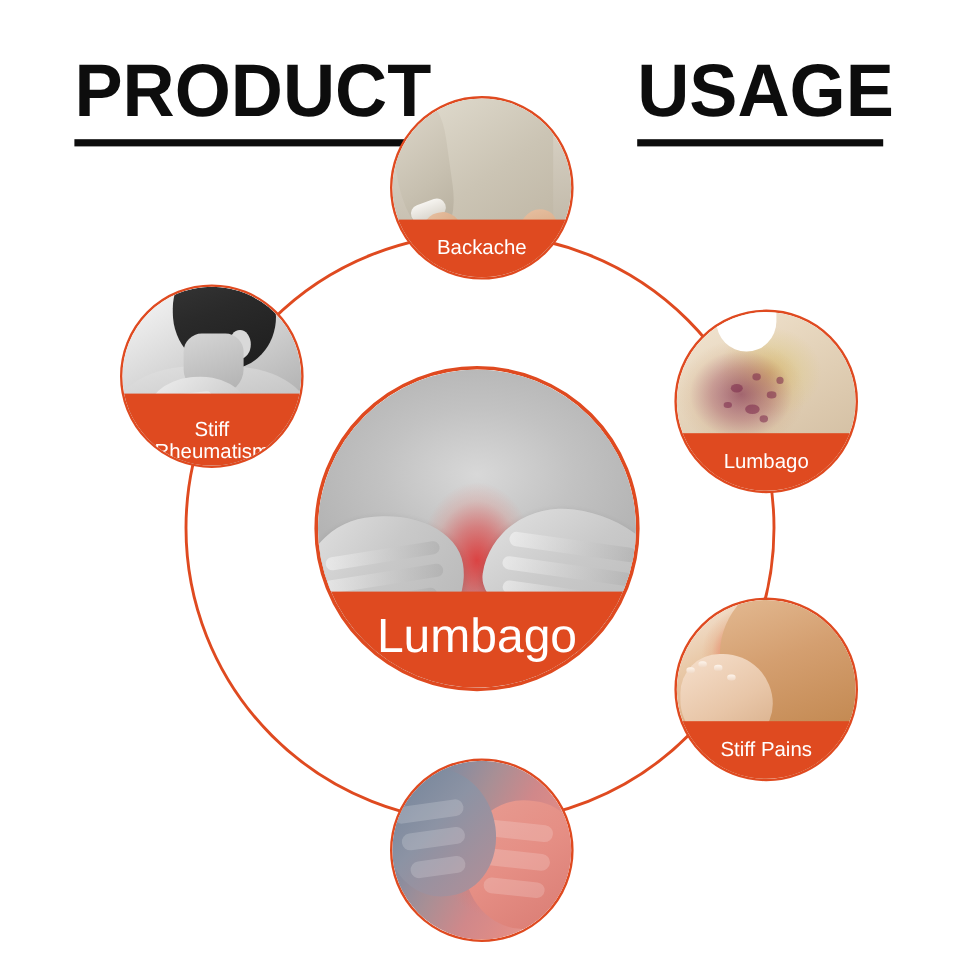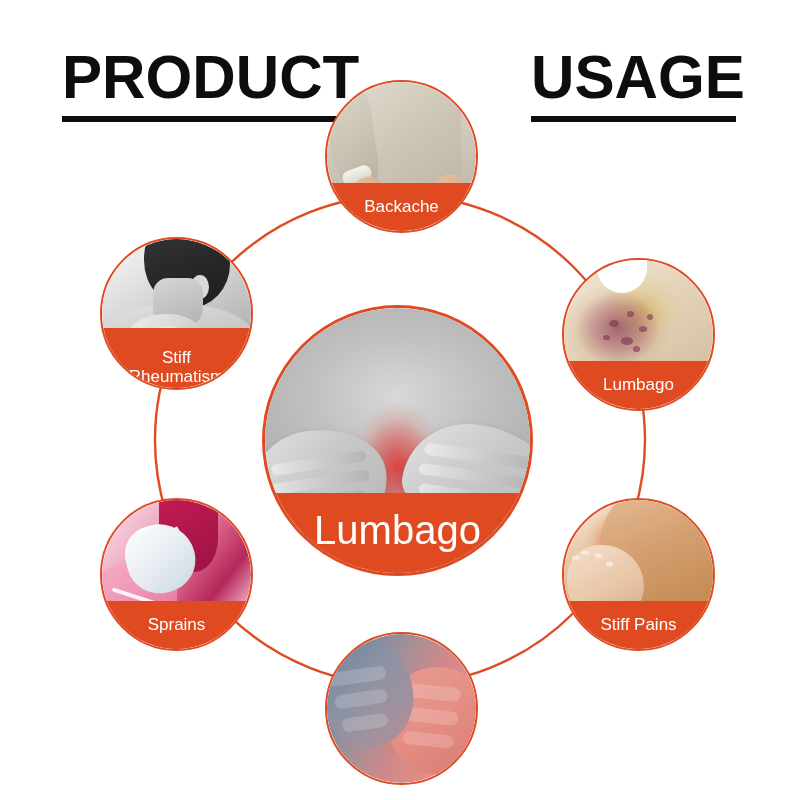--- a/index.html
+++ b/index.html
@@ -439,33 +439,20 @@
         </div>
         <div class="hand-top">
           <div class="fing" style="left:10%; top:26%; width:64%;"></div>
           <div class="fing" style="left:14%; top:48%; width:58%;"></div>
           <div class="fing" style="left:18%; top:70%; width:50%;"></div>
         </div>
       </div>
     </div>
   </div>
 
-  <div class="node satellite" style="left:100px; top:498px;">
-    <div class="photo">
-      <div class="img-fill img-sprains">
-        <div class="darkpatch"></div>
-        <div class="shoe"></div>
-        <div class="lace" style="left:6%;  top:64%; width:34%; transform:rotate(18deg);"></div>
-        <div class="lace" style="left:10%; top:74%; width:30%; transform:rotate(14deg);"></div>
-        <div class="lace" style="left:42%; top:28%; width:26%; transform:rotate(62deg);"></div>
-        <div class="hand"></div>
-      </div>
-    </div>
-    <div class="band">Sprains</div>
-  </div>
 
   <div class="node center">
     <div class="photo">
       <div class="img-fill img-lumbago">
         <div class="hand-l">
           <div class="finger" style="left:18%; top:26%; width:70%;"></div>
           <div class="finger" style="left:14%; top:44%; width:74%;"></div>
           <div class="finger" style="left:12%; top:62%; width:70%;"></div>
           <div class="finger" style="left:16%; top:79%; width:58%;"></div>
         </div>

